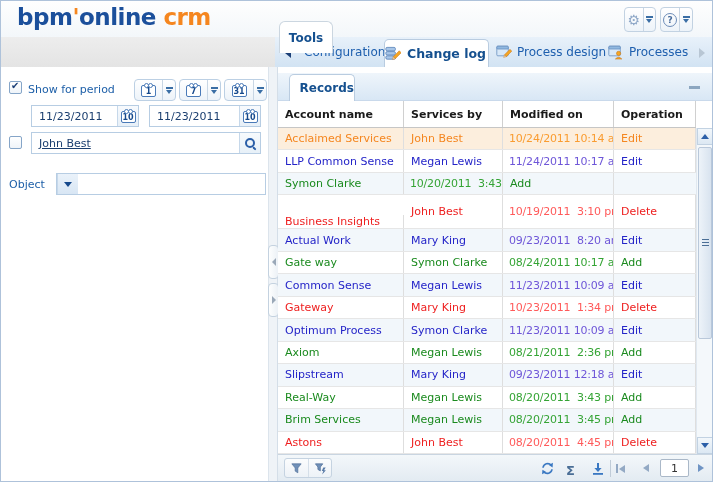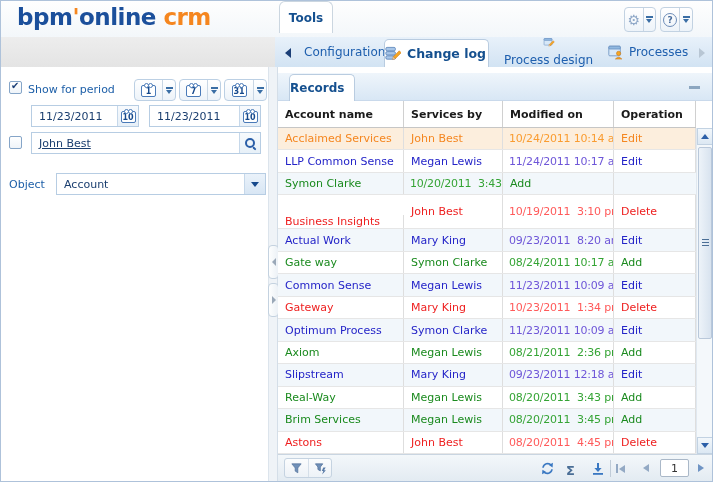--- a/index.html
+++ b/index.html
@@ -5,21 +5,21 @@
   * { margin:0; padding:0; box-sizing:border-box; }
   body { font-family:"DejaVu Sans","Liberation Sans",sans-serif; background:#fff; }
   .window { position:relative; width:713px; height:482px; border:1px solid #AEC2DA; overflow:hidden; background:#fff; }
 
   
   .header { position:absolute; left:0; top:0; width:100%; height:36px;
             background:linear-gradient(#FEFEFE,#F3F7FA); }
   .logo { position:absolute; left:16px; top:3px; font-size:23px; font-weight:bold; letter-spacing:-0.5px; }
   .logo .lg-blue { color:#1B4F9B; }
   .logo .lg-orange { color:#F5861F; }
-  .tools-tab { position:absolute; left:278px; top:0; width:54px; height:32px;
+  .tools-tab { position:absolute; left:278px; top:20px; width:54px; height:32px;
                background:#fff; border:1px solid #CBD6E0; border-bottom:none;
                border-radius:6px 6px 0 0; text-align:center; line-height:32px;
                font-size:12px; font-weight:bold; color:#15508F; z-index:4; cursor:pointer; }
   .btn-split { position:absolute; top:6px; height:25px; background:linear-gradient(#FFFFFF,#EDF3F9);
                border:1px solid #C2D2E2; border-radius:4px; display:flex; align-items:stretch; }
   .btn-split .icon-part { width:19px; display:flex; align-items:center; justify-content:center; }
   .btn-split .arrow-part { width:13px; border-left:1px solid #C8D6E4; display:flex; align-items:center; justify-content:center; }
   .gear-glyph { font-size:14px; color:#8FA8C8; line-height:1; }
   .help-circle { width:14px; height:14px; border:1px solid #6C8CB8; border-radius:50%;
                  font-size:9px; font-weight:bold; color:#4A6E9E; text-align:center; line-height:12px; }
@@ -33,21 +33,21 @@
   .band-left { position:absolute; left:0; top:36px; width:274px; height:30px;
                background:linear-gradient(#EDEDED,#E4E4E4); }
   .tabstrip { position:absolute; left:274px; top:36px; width:439px; height:30px;
               background:linear-gradient(#E8F1FA,#D2E3F3); }
   .ts-arrow { position:absolute; top:11px; width:0; height:0; cursor:pointer; }
   .ts-arrow.left  { left:10px; border-top:5px solid transparent; border-bottom:5px solid transparent; border-right:6px solid #1B3F77; }
   .ts-arrow.right { left:424px; border-top:5px solid transparent; border-bottom:5px solid transparent; border-left:6px solid #B8C6D4; }
   .tab-plain { position:absolute; top:0; height:30px; display:flex; align-items:center; gap:5px;
                font-size:12px; color:#1E5FAE; cursor:pointer; }
   .tab-config   { left:29px; }
-  .tab-pdesign  { left:229px;flex-direction:column; }
+  .tab-pdesign  { left:221px; }
   .tab-procs    { left:333px; }
   .tab-active { position:absolute; left:109px; top:2px; width:105px; height:28px;
                 background:#fff; border:1px solid #B9CCE0; border-bottom:none;
                 border-radius:5px 5px 0 0; display:flex; align-items:center; gap:6px;
                 font-size:12.5px; font-weight:bold; color:#15508F;
                 cursor:pointer; z-index:3; }
 
   
   .sidebar { position:absolute; left:0; top:66px; width:267px; height:414px; background:#fff; }
   .srow { position:absolute; left:0; width:100%; }
@@ -92,21 +92,21 @@
   .sp-right { top:216px; }
   .tri-l { width:0; height:0; border-top:4px solid transparent; border-bottom:4px solid transparent; border-right:4px solid #9AA8B8; }
   .tri-r { width:0; height:0; border-top:4px solid transparent; border-bottom:4px solid transparent; border-left:4px solid #9AA8B8; }
 
   
   .main { position:absolute; left:277px; top:66px; width:436px; height:414px; background:#fff; }
   .records-strip { position:absolute; left:0; top:6px; width:100%; height:28px;
                    background:linear-gradient(#EFF5FB,#D8E7F5); border-bottom:1px solid #C9D9EB; }
   .records-tab { position:absolute; left:11px; top:1px; width:66px; height:27px; background:#fff;
                  border:1px solid #B9CCE0; border-bottom:none; border-radius:5px 5px 0 0;
-                 text-align:left; line-height:27px; font-size:12px; font-weight:bold;
+                 text-align:right; line-height:27px; font-size:12px; font-weight:bold;
                  color:#15508F; cursor:pointer; }
   .collapse-minus { position:absolute; right:14px; top:13px; width:11px; height:3px; background:#8CA6C0; cursor:pointer; }
 
   .grid-header { position:absolute; left:0; top:34px; width:418px; height:27px;
                  display:grid; grid-template-columns:126px 99px 111px 82px;
                  background:#fff; border-bottom:1px solid #C6C6C6; }
   .hcell { display:flex; align-items:center; padding-left:7px; font-size:11px; font-weight:bold;
            color:#1A1A1A; border-right:1px solid #D0D0D0; cursor:pointer; }
   .grid-body { position:absolute; left:0; top:61px; width:418px; height:326px;
                display:flex; flex-direction:column; }
@@ -267,21 +267,20 @@
       <div class="field" style="left:30px;width:230px;">
         <span class="f-text underlined">John Best</span>
         <span class="f-btn">
             <span class="magnifier"></span>
           </span>
       </div>
     </div>
     <div class="srow" style="top:106px;height:22px;">
       <span class="blue-label" style="position:absolute;left:8px;top:5px;">Object</span>
       <div class="field drop-field" style="left:55px;width:210px;">
-        <span class="f-text">Account</span>
         <span class="f-btn">
             <span class="tri-down"></span>
           </span>
       </div>
     </div>
   </div>
 
   <div class="splitter">
     <span class="split-btn sp-left">
         <span class="tri-l"></span>

